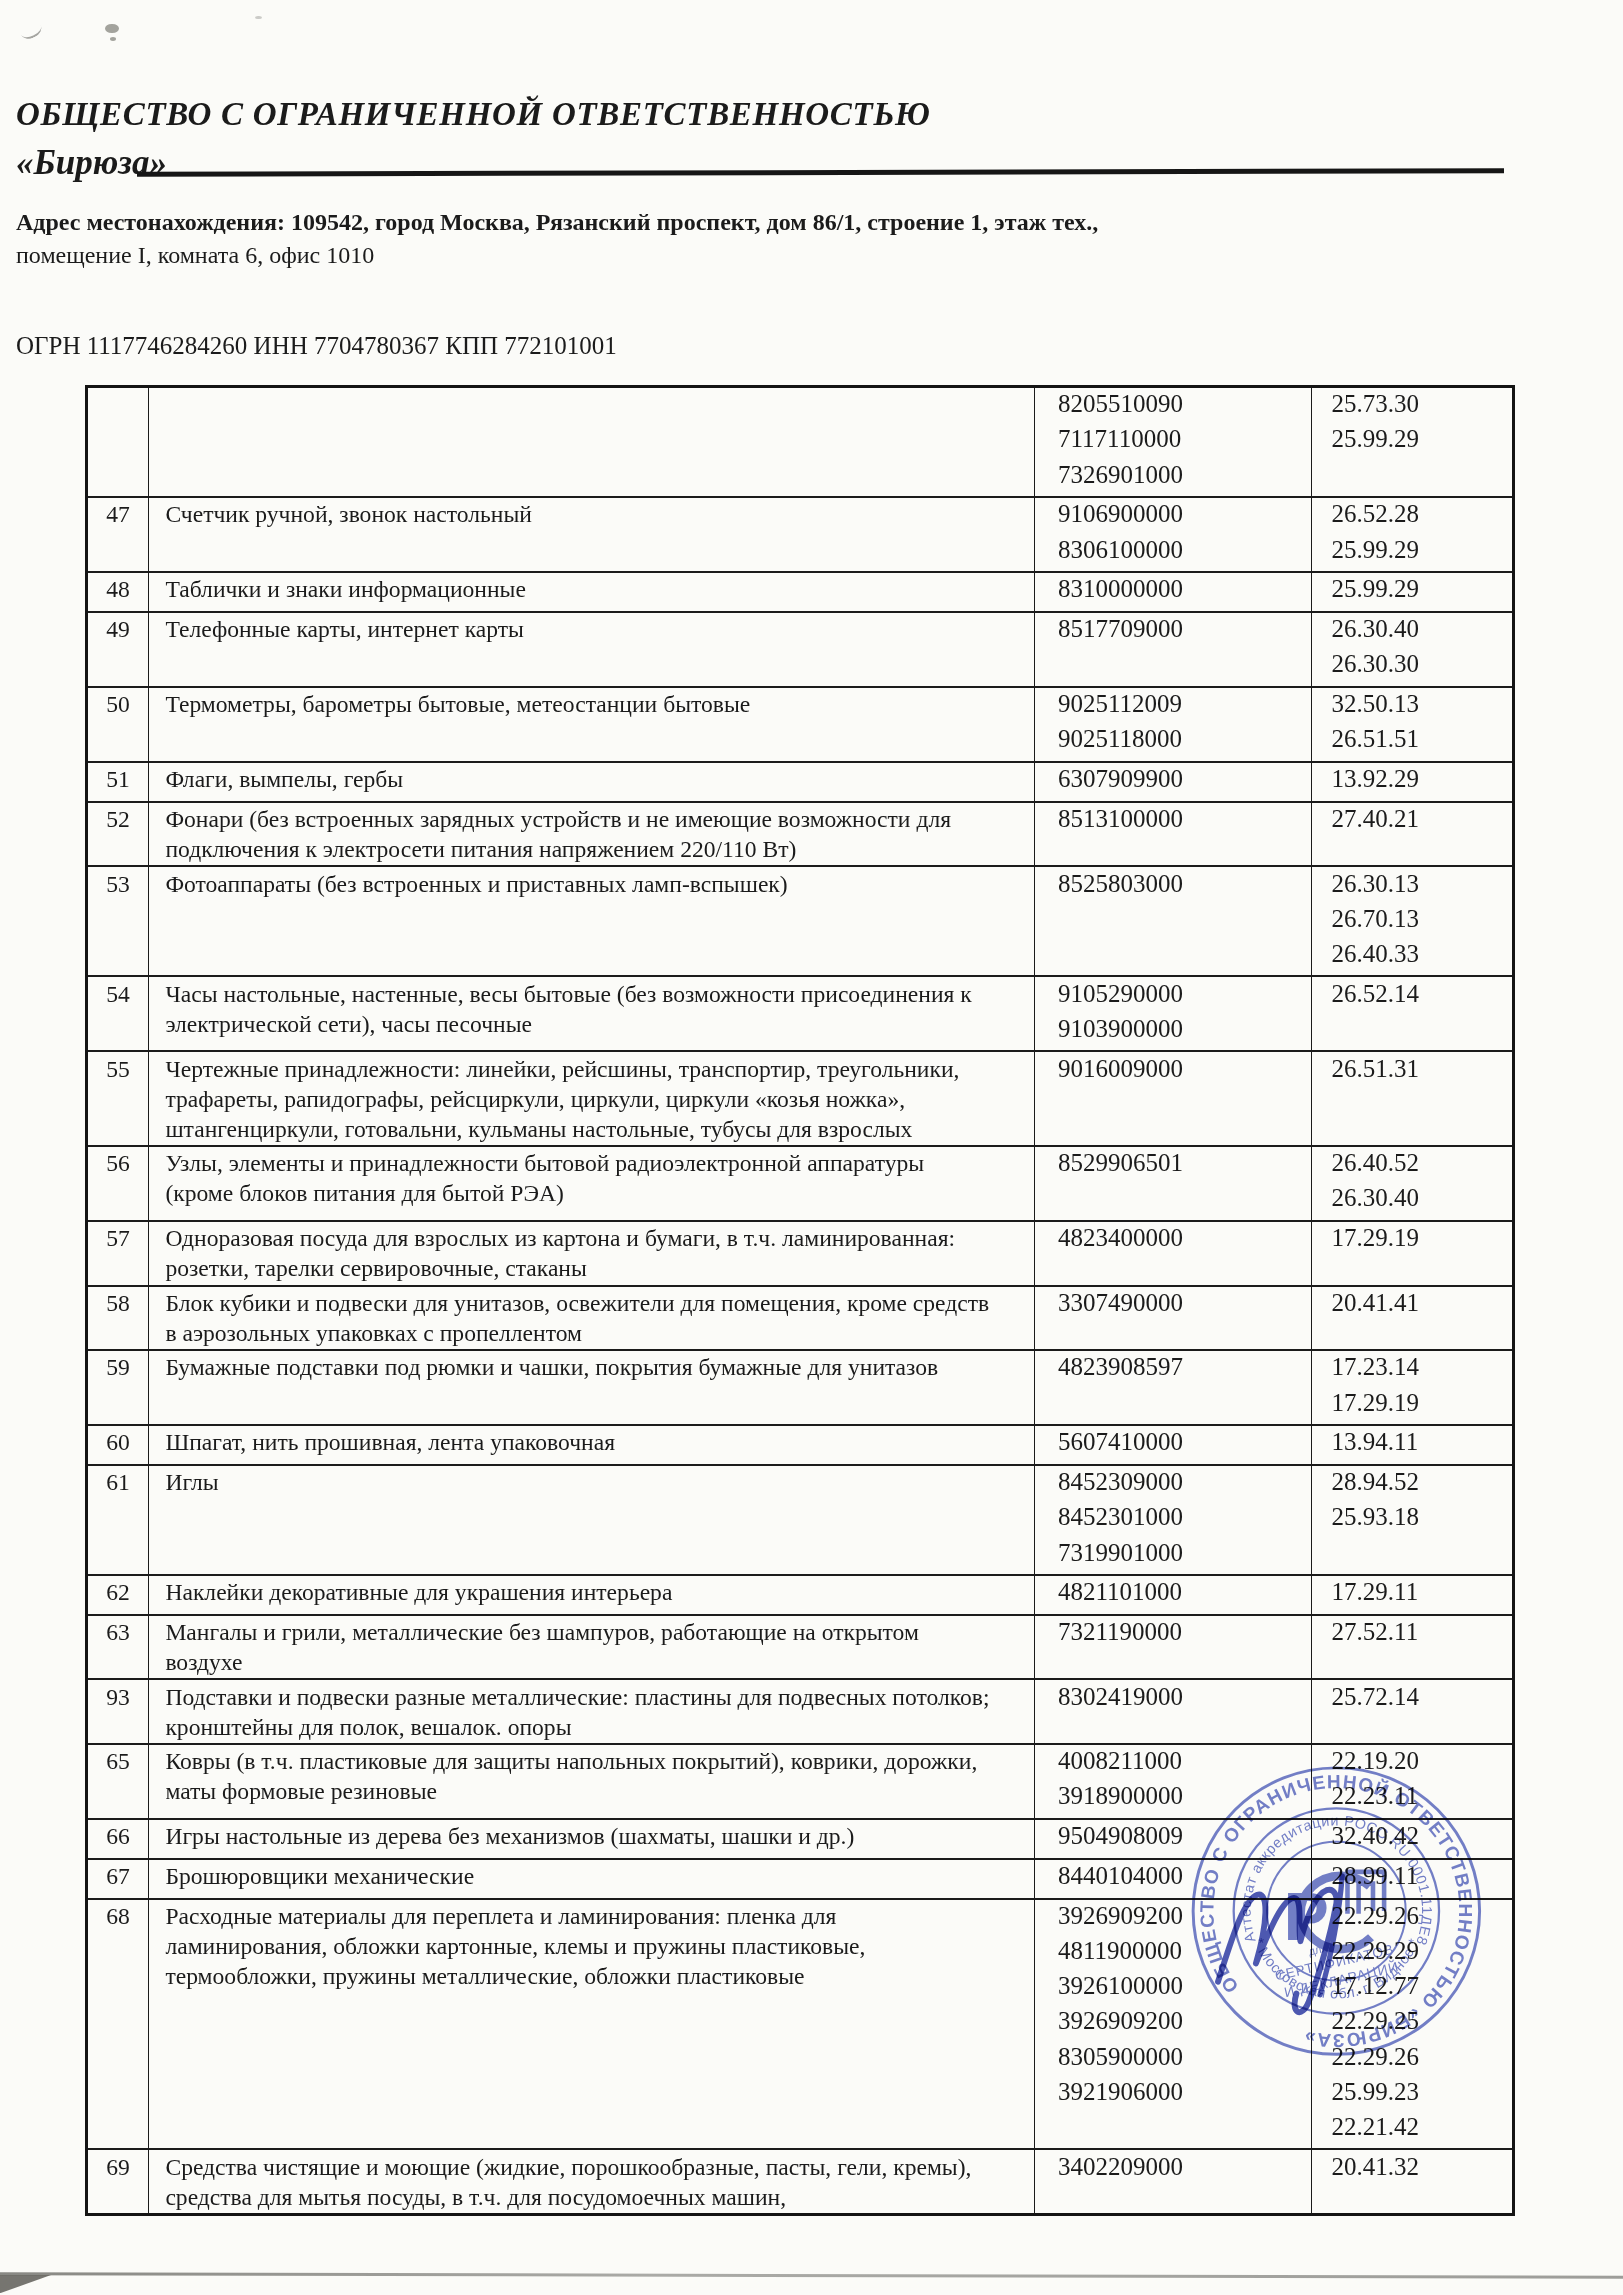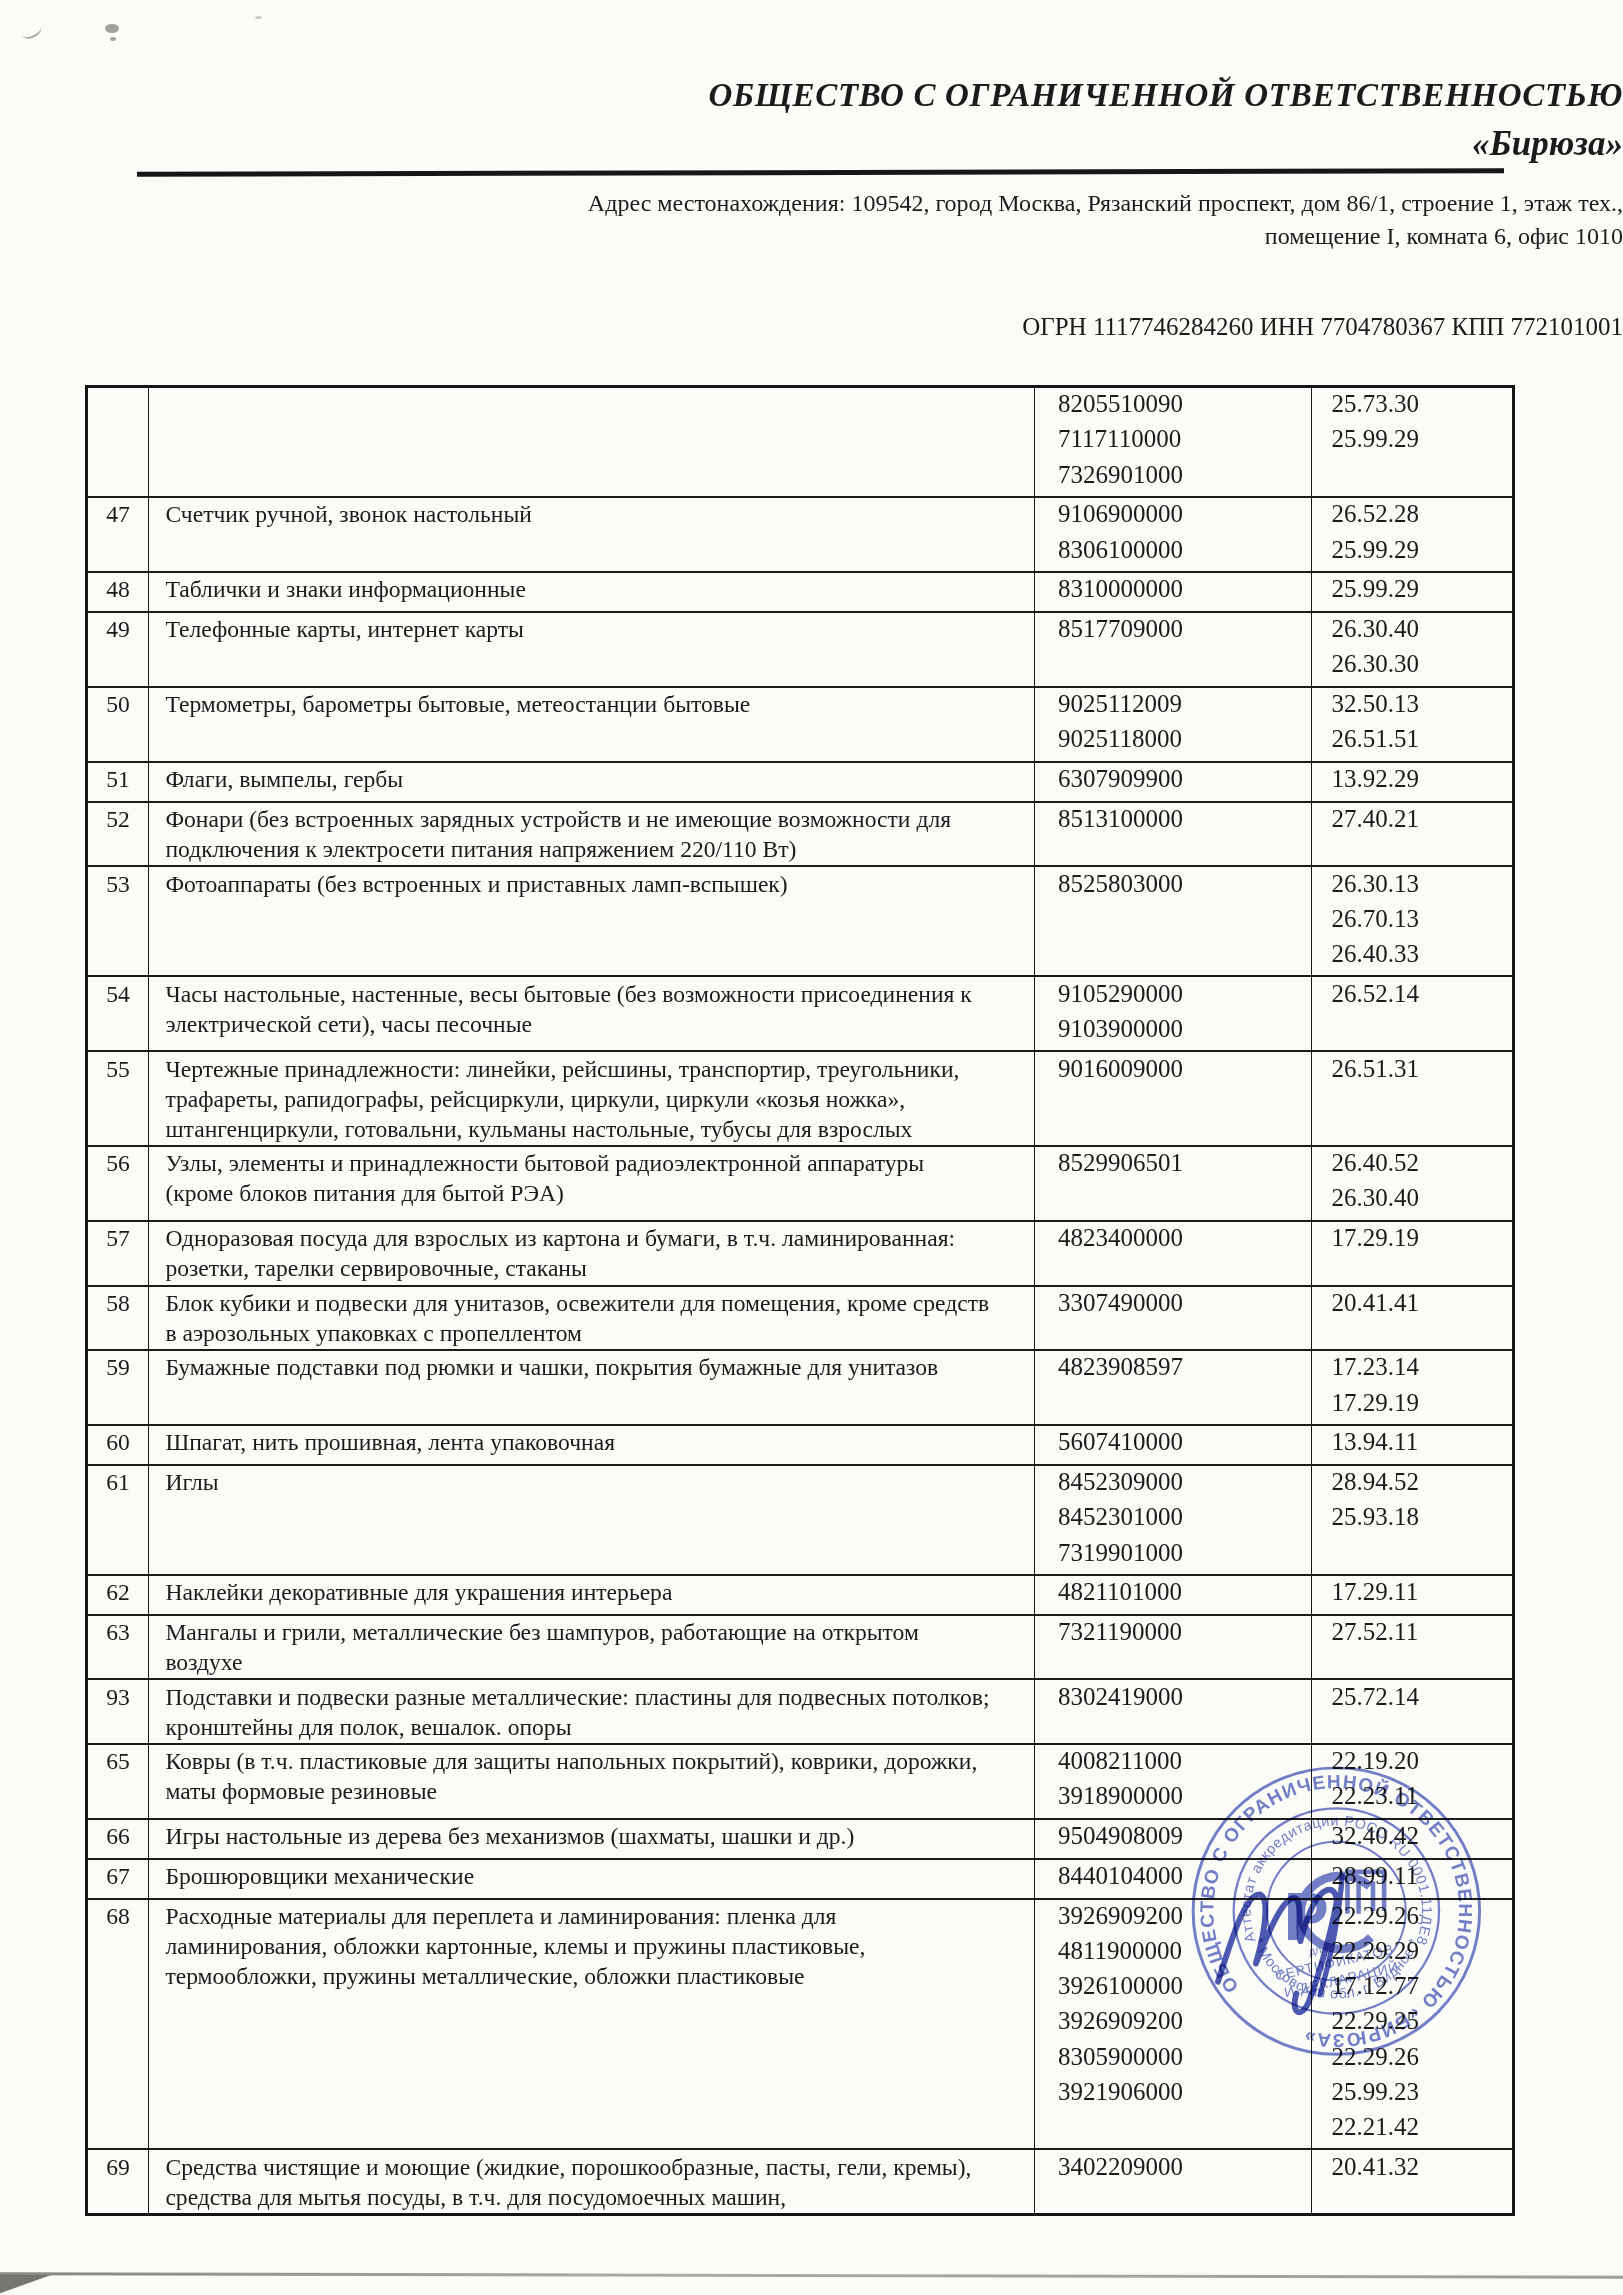--- a/index.html
+++ b/index.html
@@ -5,29 +5,29 @@
   html,body{margin:0;padding:0;background:#e8e8e6;}
   .page{
     position:relative;
     width:1623px;height:2295px;
     background:#fbfbf8;
     font-family:"Liberation Serif",serif;
     color:#1b1b1b;
     overflow:hidden;
   }
   
-  .hdr-line{position:absolute;left:16px;right:0;text-align:right;white-space:nowrap;}
+  .hdr-line{position:absolute;left:16px;right:0;text-align:left;white-space:nowrap;margin-top:19px;}
   .org-type{top:77px;font-size:33px;font-weight:bold;font-style:italic;letter-spacing:0.7px;}
   .org-name{top:124px;font-size:35px;font-weight:bold;font-style:italic;}
   .hdr-rule{
     position:absolute;top:170px;left:137px;width:1367px;height:5.2px;
     background:#161616;transform:rotate(-0.15deg);
   }
   .addr{font-size:24px;}
-  .addr1{top:190px;}
+  .addr1{top:190px;font-weight:bold;}
   .addr2{top:223px;}
   .addr3{top:256px;}
   .reg{top:313px;font-size:25px;}
   .contacts{top:346px;font-size:25px;}
   
   table.doc-table{
     position:absolute;top:385px;left:85px;width:1422px;
     border-collapse:collapse;table-layout:fixed;
     font-size:23.6px;line-height:30px;
   }

